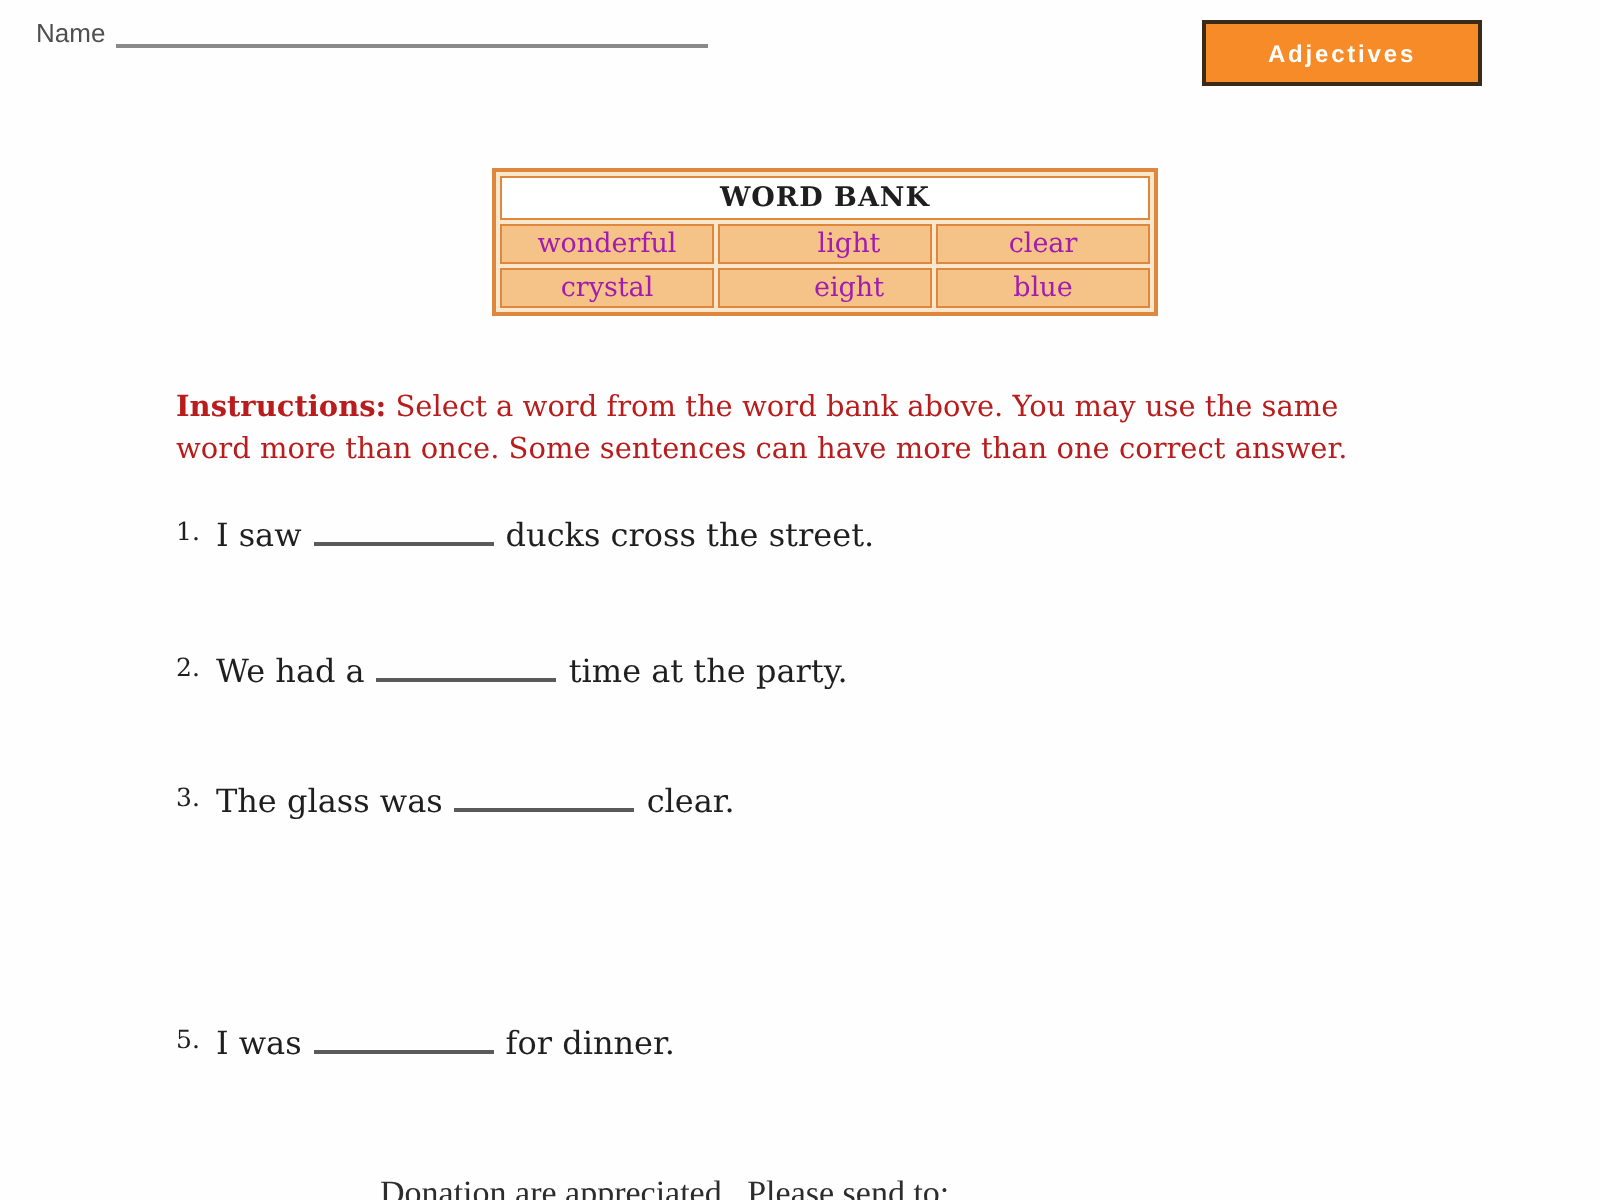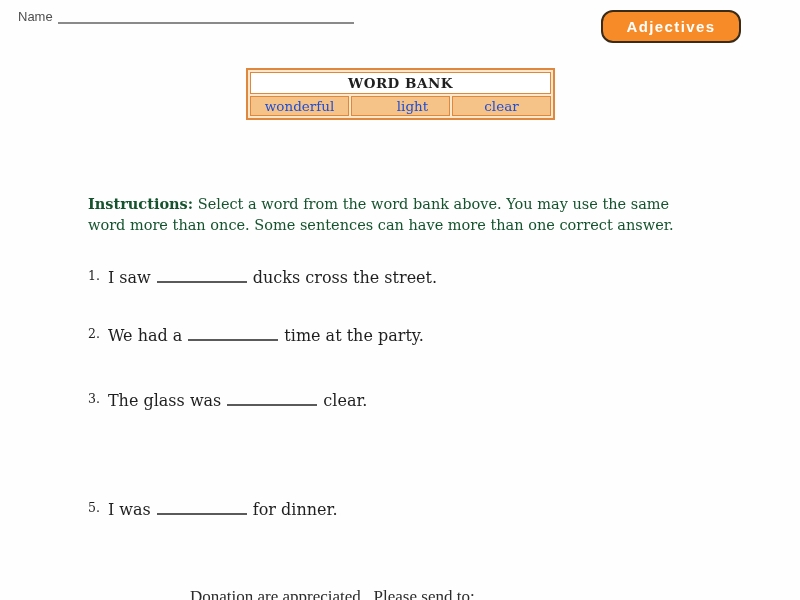--- a/index.html
+++ b/index.html
@@ -41,33 +41,33 @@
     width: 296px; height: 16px;
     border-bottom: 2px solid var(--line);
   }
   
   .badge {
     position: absolute;
     left: 601px; top: 10px;
     width: 140px; height: 33px;
     background: var(--badge-bg);
     border: 2px solid var(--badge-border);
-    border-radius: 12px;
+    border-radius: 0;
     display: flex; align-items: center; justify-content: center;
     font-family: "Liberation Sans", sans-serif;
     font-weight: bold;
-    font-size: 15px;
+    font-size: 12px;
     letter-spacing: 1.4px;
     color: var(--badge-text);
   }
   
   .wordbank {
     position: absolute;
-    left: 246px; top: 68px;
-    width: 309px;
+    left: 246px; top: 84px;
+    width: 333px;
     border: 2px solid var(--orange);
     border-collapse: separate;
     border-spacing: 2px;
     background: var(--table-gap-bg);
     table-layout: fixed;
   }
   .wordbank th {
     background: #ffffff;
     border: 1px solid var(--orange);
     font-size: 13.5px;
@@ -75,33 +75,33 @@
     letter-spacing: 0.5px;
     padding: 2px 0;
     text-align: center;
   }
   .wordbank td {
     background: var(--cell-bg);
     border: 1px solid var(--orange);
     font-size: 13.5px;
     padding: 1px 4px;
     text-align: center;
-    color: #1d4ed8;
+    color: #a21caf;
   }
   .wordbank .c1 { width: 47%; }
   .wordbank .c2 { width: 28%; padding-left: 28px; }
   .wordbank .c3 { width: 25%; }
   
   .instructions {
     position: absolute;
     left: 88px; top: 194px;
     width: 622px;
     font-size: 14.5px;
     line-height: 1.42;
-    color: #14532d;
+    color: #b91c1c;
   }
   .instructions b { font-weight: bold; }
   
   .sentence {
     position: absolute;
     left: 88px;
     font-size: 16px;
     white-space: nowrap;
   }
   .sentence .num {
@@ -144,37 +144,42 @@
       <tr>
         <th colspan="3">WORD BANK</th>
       </tr>
     </thead>
     <tbody>
       <tr>
         <td class="c1">wonderful</td>
         <td class="c2">light</td>
         <td class="c3">clear</td>
       </tr>
+      <tr>
+        <td class="c1">crystal</td>
+        <td class="c2">eight</td>
+        <td class="c3">blue</td>
+      </tr>
     </tbody>
   </table>
 
   <p class="instructions"><b>Instructions:</b> <span>Select a word from the word bank above. You may use the same word more than once. Some sentences can have more than one correct answer.</span></p>
 
-  <div class="sentence" style="top:268px">
+  <div class="sentence" style="top:258px">
     <span class="num">1.</span><span>I saw</span><span class="blank"></span><span>ducks cross the street.</span>
   </div>
 
   <div class="sentence" style="top:326px">
     <span class="num">2.</span><span>We had a</span><span class="blank"></span><span>time at the party.</span>
   </div>
 
   <div class="sentence" style="top:391px">
     <span class="num">3.</span><span>The glass was</span><span class="blank"></span><span>clear.</span>
   </div>
 
 
-  <div class="sentence" style="top:500px">
+  <div class="sentence" style="top:512px">
     <span class="num">5.</span><span>I was</span><span class="blank"></span><span>for dinner.</span>
   </div>
 
   <div class="footer">Donation are appreciated.  Please send to:</div>
 
 </div>
 
 </body></html>

